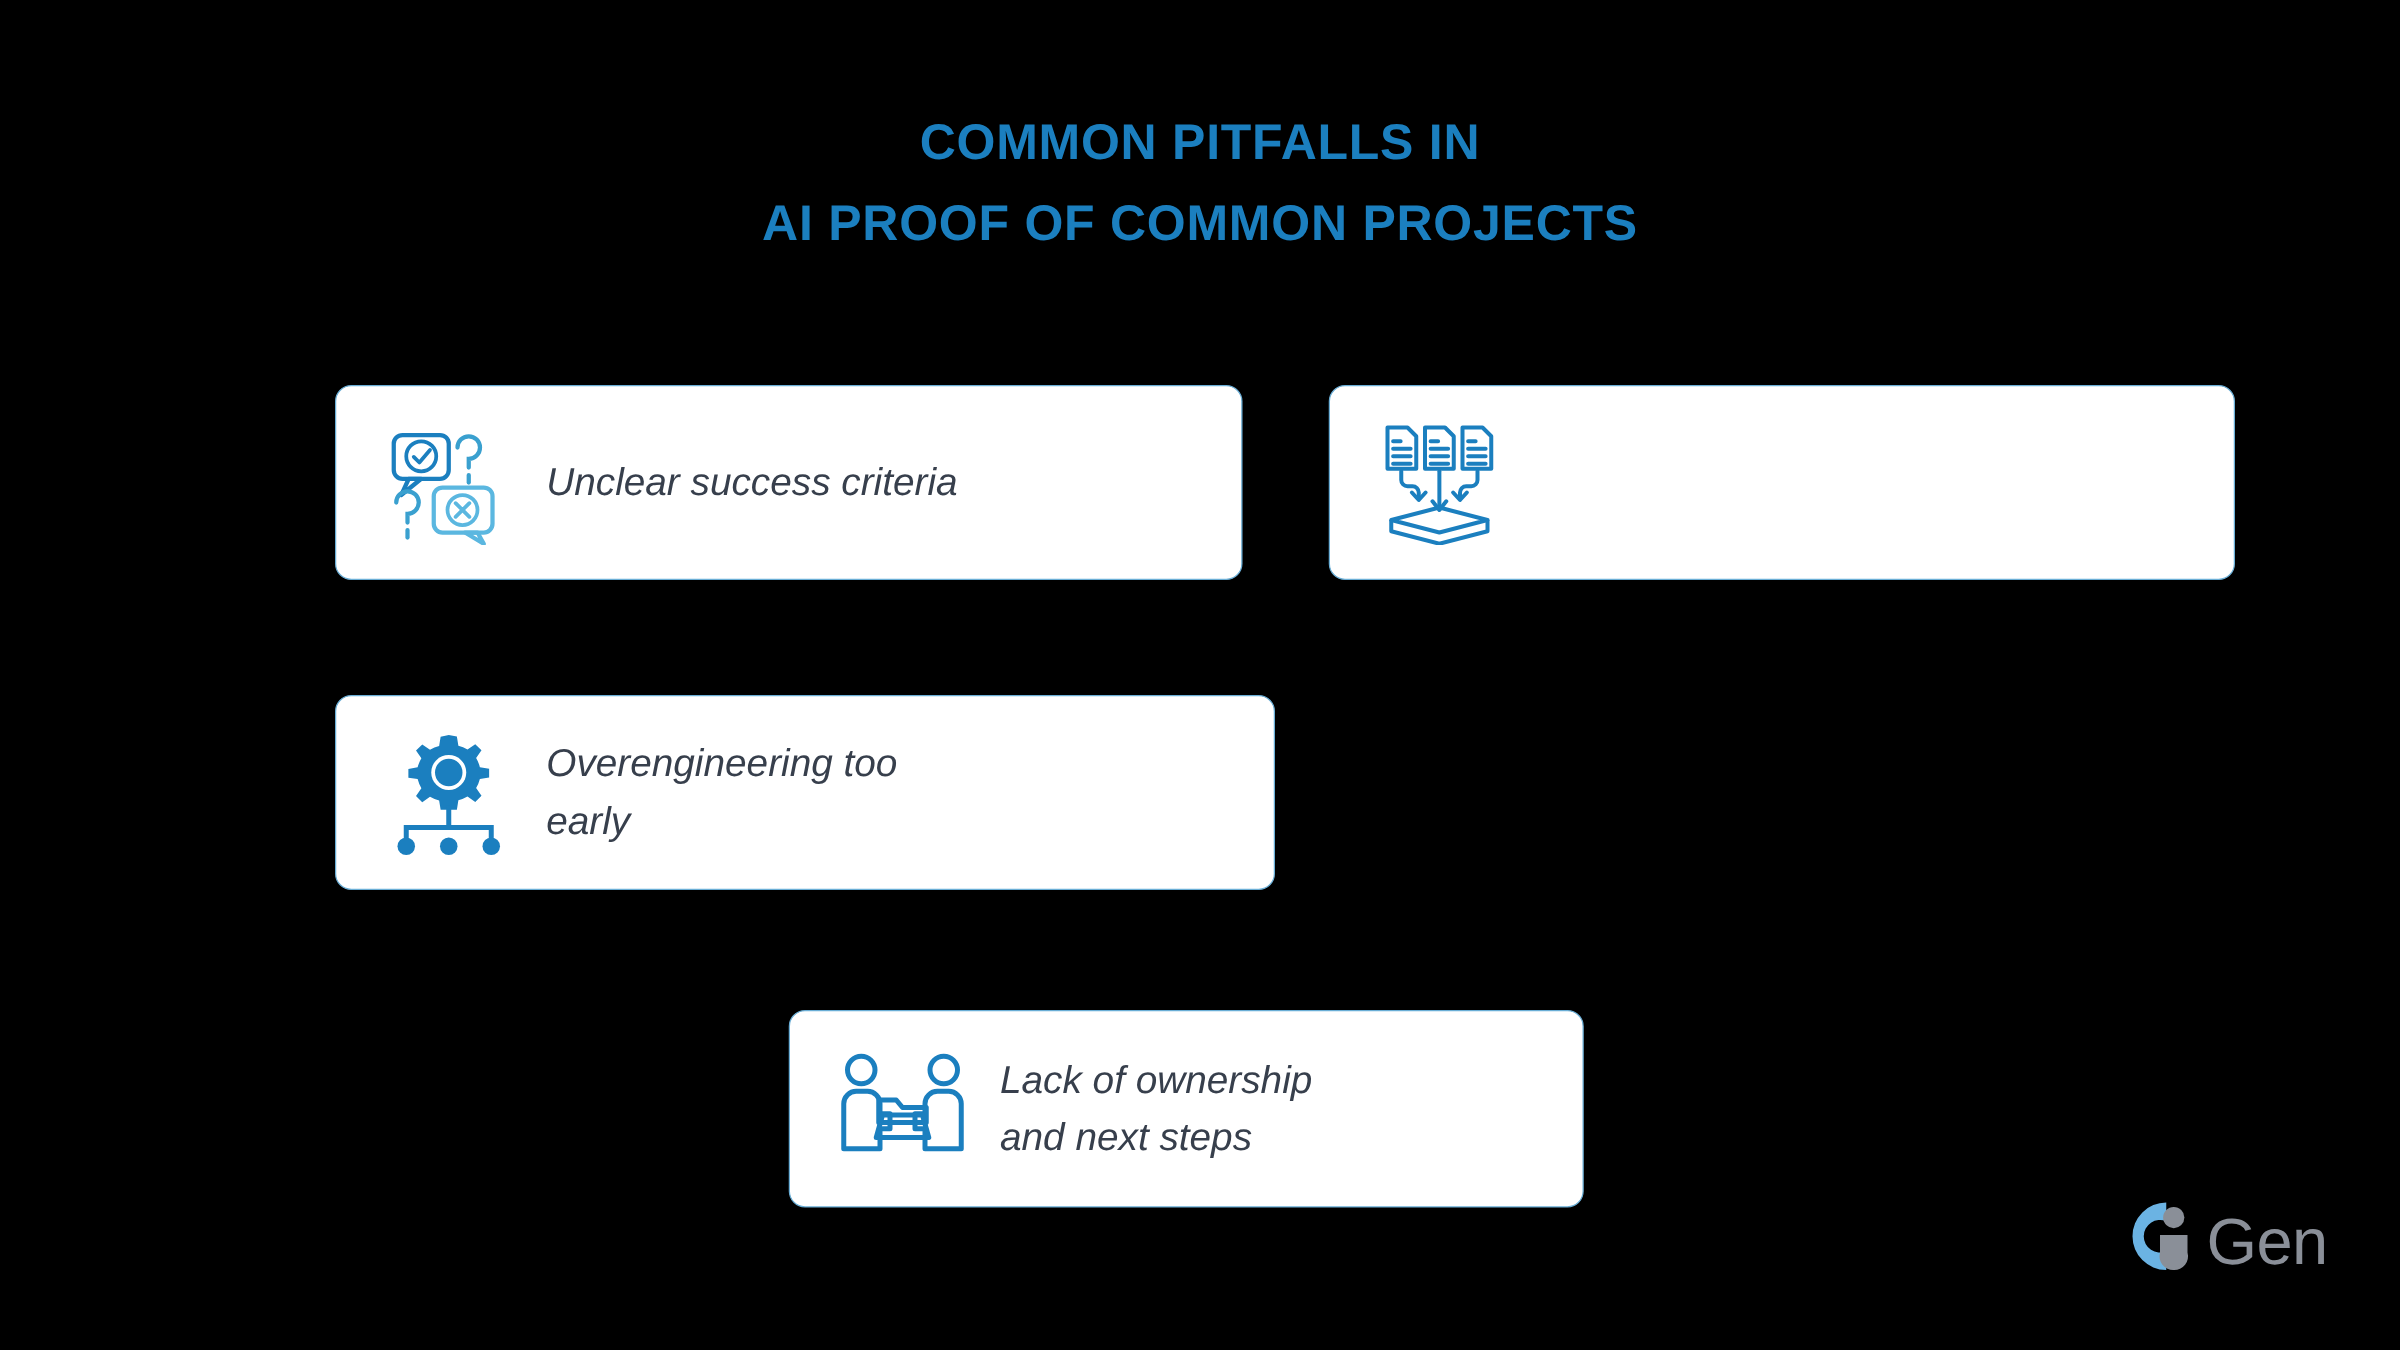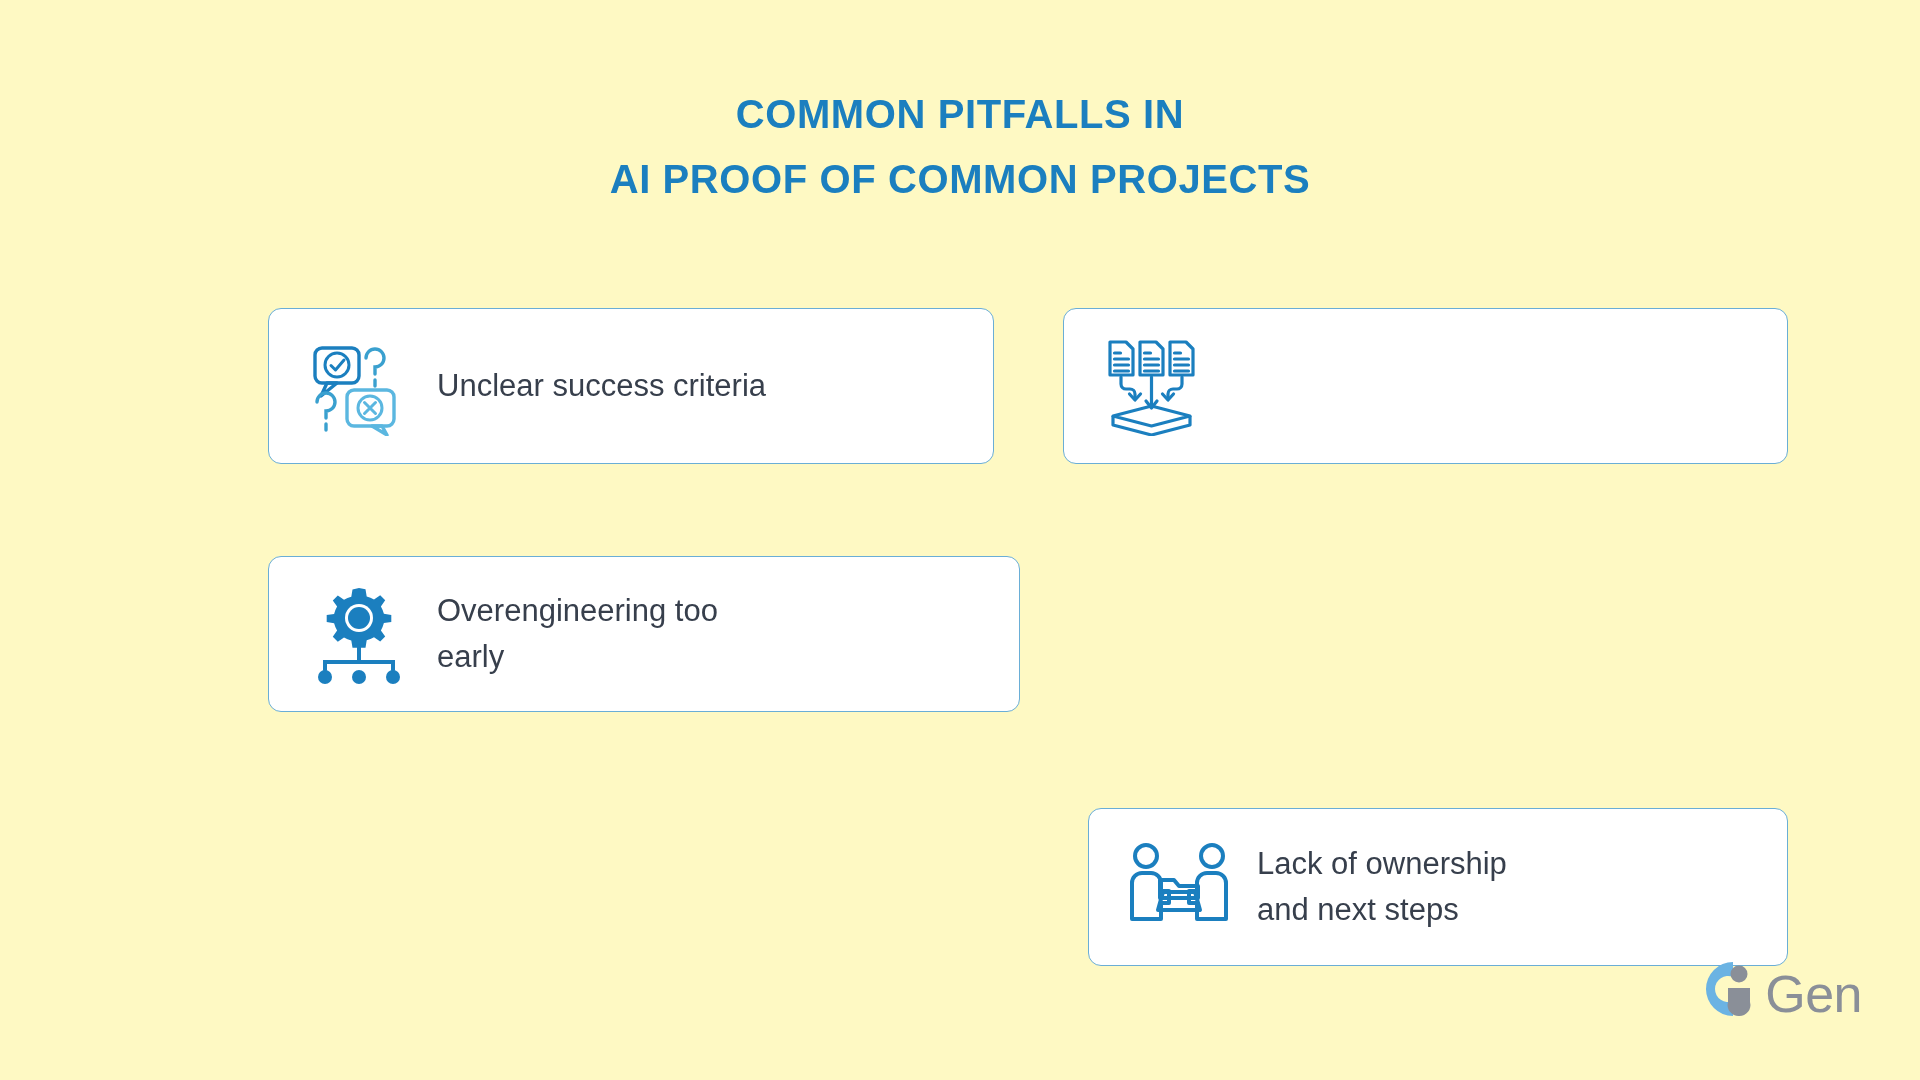--- a/index.html
+++ b/index.html
@@ -11,21 +11,21 @@
     width: 1920px;
     height: 1080px;
     overflow: hidden;
     font-family: "Liberation Sans", sans-serif;
     -webkit-font-smoothing: antialiased;
   }
   .slide {
     position: relative;
     width: 1920px;
     height: 1080px;
-    background: #fef9c3;
+    background: #000000;
   }
 
   
   .title-block {
     position: absolute;
     top: 82px;
     left: 0;
     width: 1920px;
     text-align: center;
   }
@@ -40,40 +40,41 @@
 
   
   .cards {
     position: absolute;
     top: 308px;
     left: 268px;
     width: 1520px;
   }
   .row {
     display: flex;
-    justify-content: flex-end;
+    justify-content: space-between;
     gap: 69px;
+    font-style: italic;
   }
   .row-2 { margin-top: 92px; flex-direction: column; }
   .row-3 { margin-top: 96px; margin-left: 363px; }
 
   .card {
     box-sizing: border-box;
     width: 752px;
     height: 156px;
     border: 1.5px solid #6aaed6;
     border-radius: 13px;
     background: #ffffff;
     display: flex;
     align-items: center;
     padding-left: 38px;
     gap: 26px;
   }
   .card-narrow {
-    width: 700px;
+    width: 636px;
     height: 158px;
   }
 
   .icon-wrap {
     flex: 0 0 auto;
     width: 104px;
     height: 104px;
     display: flex;
     align-items: center;
     justify-content: center;

